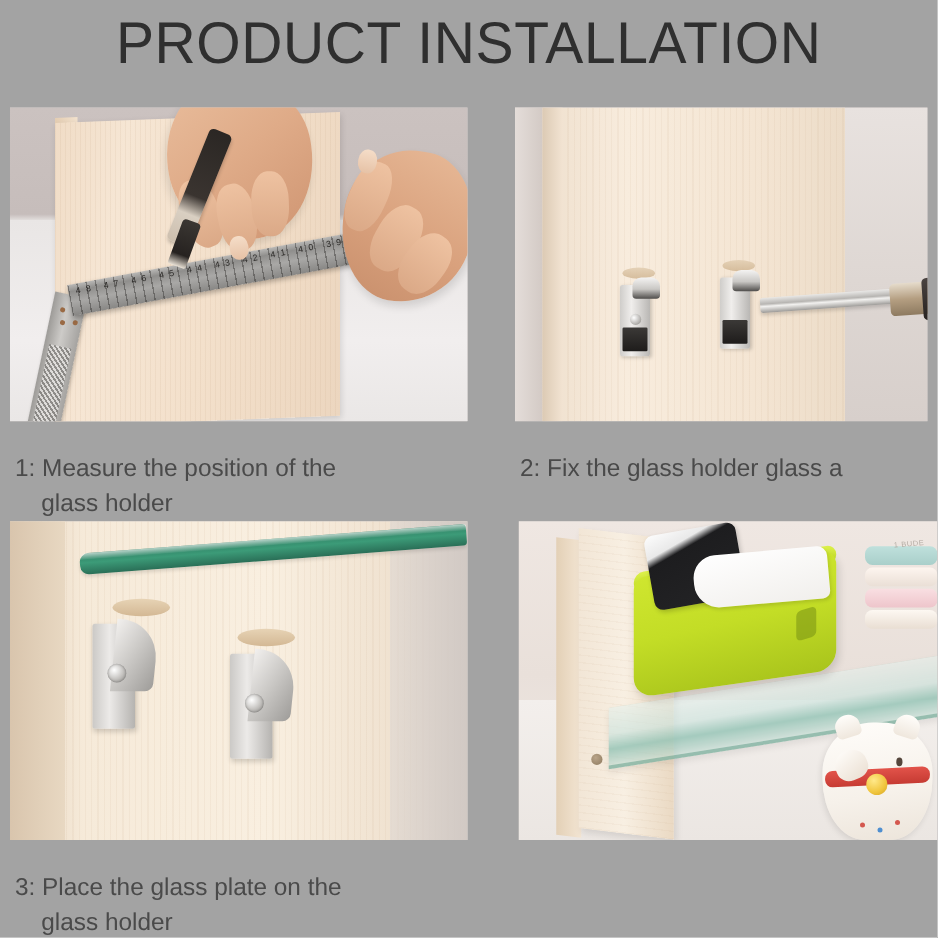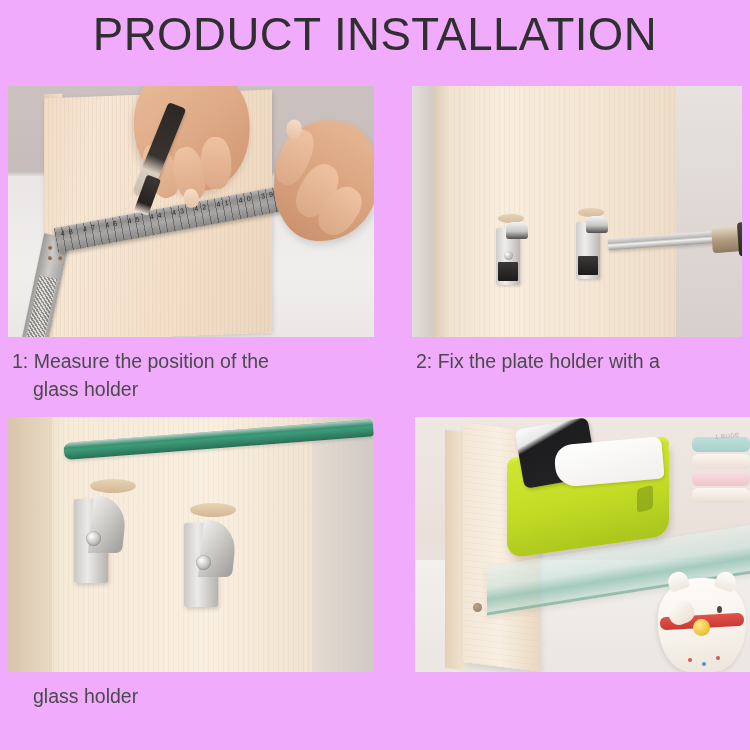--- a/index.html
+++ b/index.html
@@ -10,21 +10,21 @@
     width: 750px;
     height: 750px;
     background: #ffffff;
     font-family: "Liberation Sans", sans-serif;
     overflow: hidden;
   }
   .page {
     position: relative;
     width: 750px;
     height: 750px;
-    background: #f0abfc;
+    background: #a3a3a3;
   }
 
   
   .title {
     position: absolute;
     left: 0;
     top: 6px;
     width: 750px;
     text-align: center;
     font-size: 47px;
@@ -51,21 +51,21 @@
     overflow: hidden;
     background: #d9d2cf;
   }
   .step-1 .photo, .step-2 .photo { height: 251px; }
   .step-3 .photo, .step-4 .photo { height: 255px; }
 
   .caption {
     font-size: 19.5px;
     line-height: 28px;
     color: #4a4a4a;
-    padding-top: 10px;
+    padding-top: 24px;
     padding-left: 4px;
     text-indent: 0;
   }
   .caption .ln2 {
     display: block;
     padding-left: 21px;
   }
 
   
   .p1-bg {
@@ -505,21 +505,21 @@
         <div class="arm"></div>
         <div class="dark"></div>
       </div>
 
       <div class="p2-driver-shaft"></div>
       <div class="p2-driver-ferrule"></div>
       <div class="p2-driver-collar"></div>
     </div>
 
     <div class="caption">
-      <span>2: Fix the plate holder with a</span>
+      <span>2: Fix the glass holder glass a</span>
     </div>
   </div>
 
   <div class="step step-3">
     <div class="photo">
       <div class="p3-bg"></div>
       <div class="p3-left-strip"></div>
       <div class="p3-right-strip"></div>
 
       <div class="p3-pad" style="left:82px;  top:62px;"></div>
@@ -535,20 +535,21 @@
       </div>
 
       <div class="p3-bracket" style="left:176px; top:98px;">
         <div class="plate"></div>
         <div class="curve2"></div>
         <div class="screw"></div>
       </div>
     </div>
 
     <div class="caption">
+      <span>3: Place the glass plate on the</span>
       <span class="ln2">glass holder</span>
     </div>
   </div>
 
   <div class="step step-4">
     <div class="photo">
       <div class="p4-bg"></div>
       <div class="p4-floor"></div>
 
       <div class="p4-stack">

